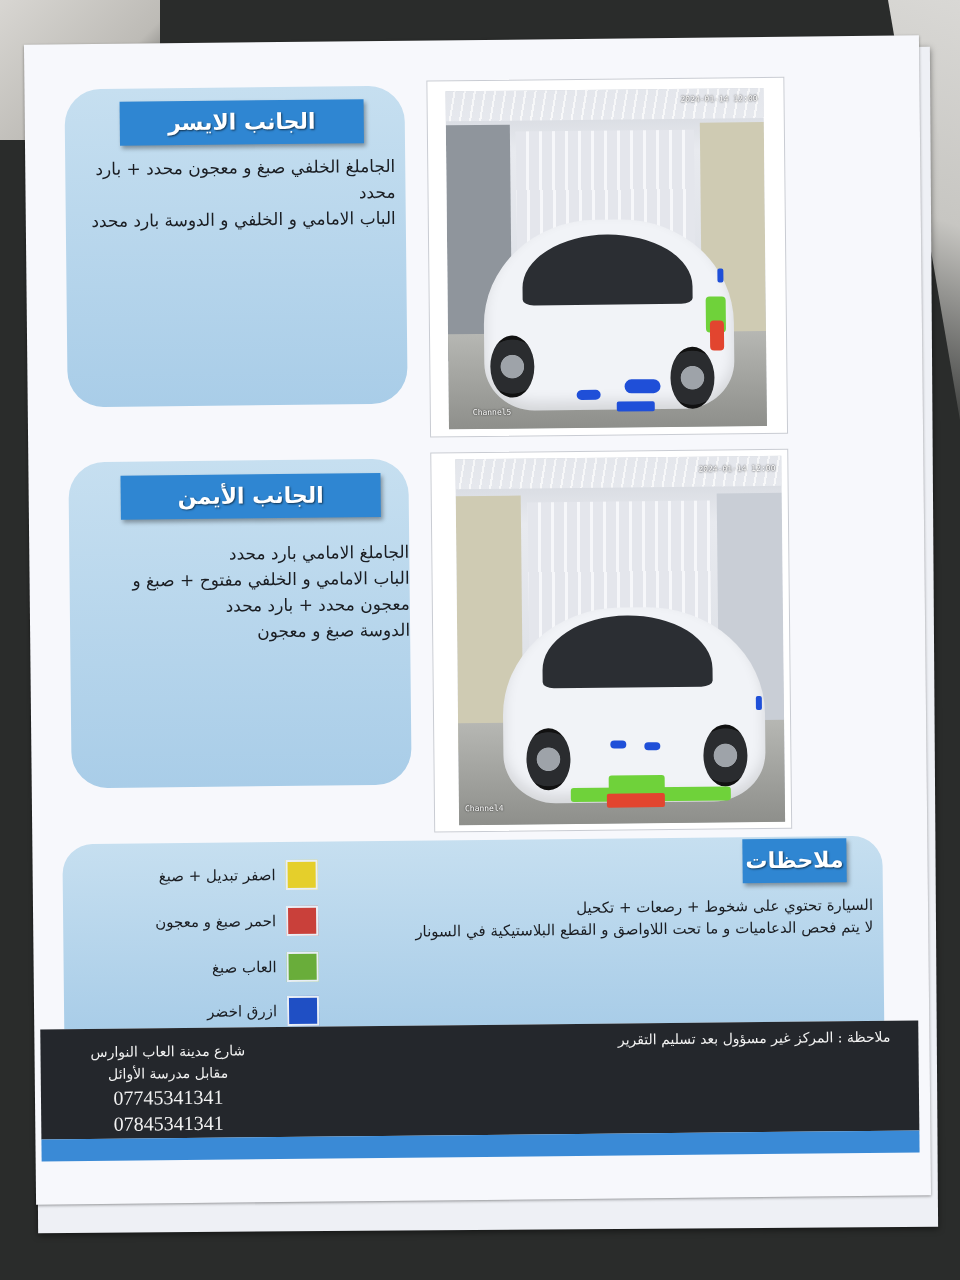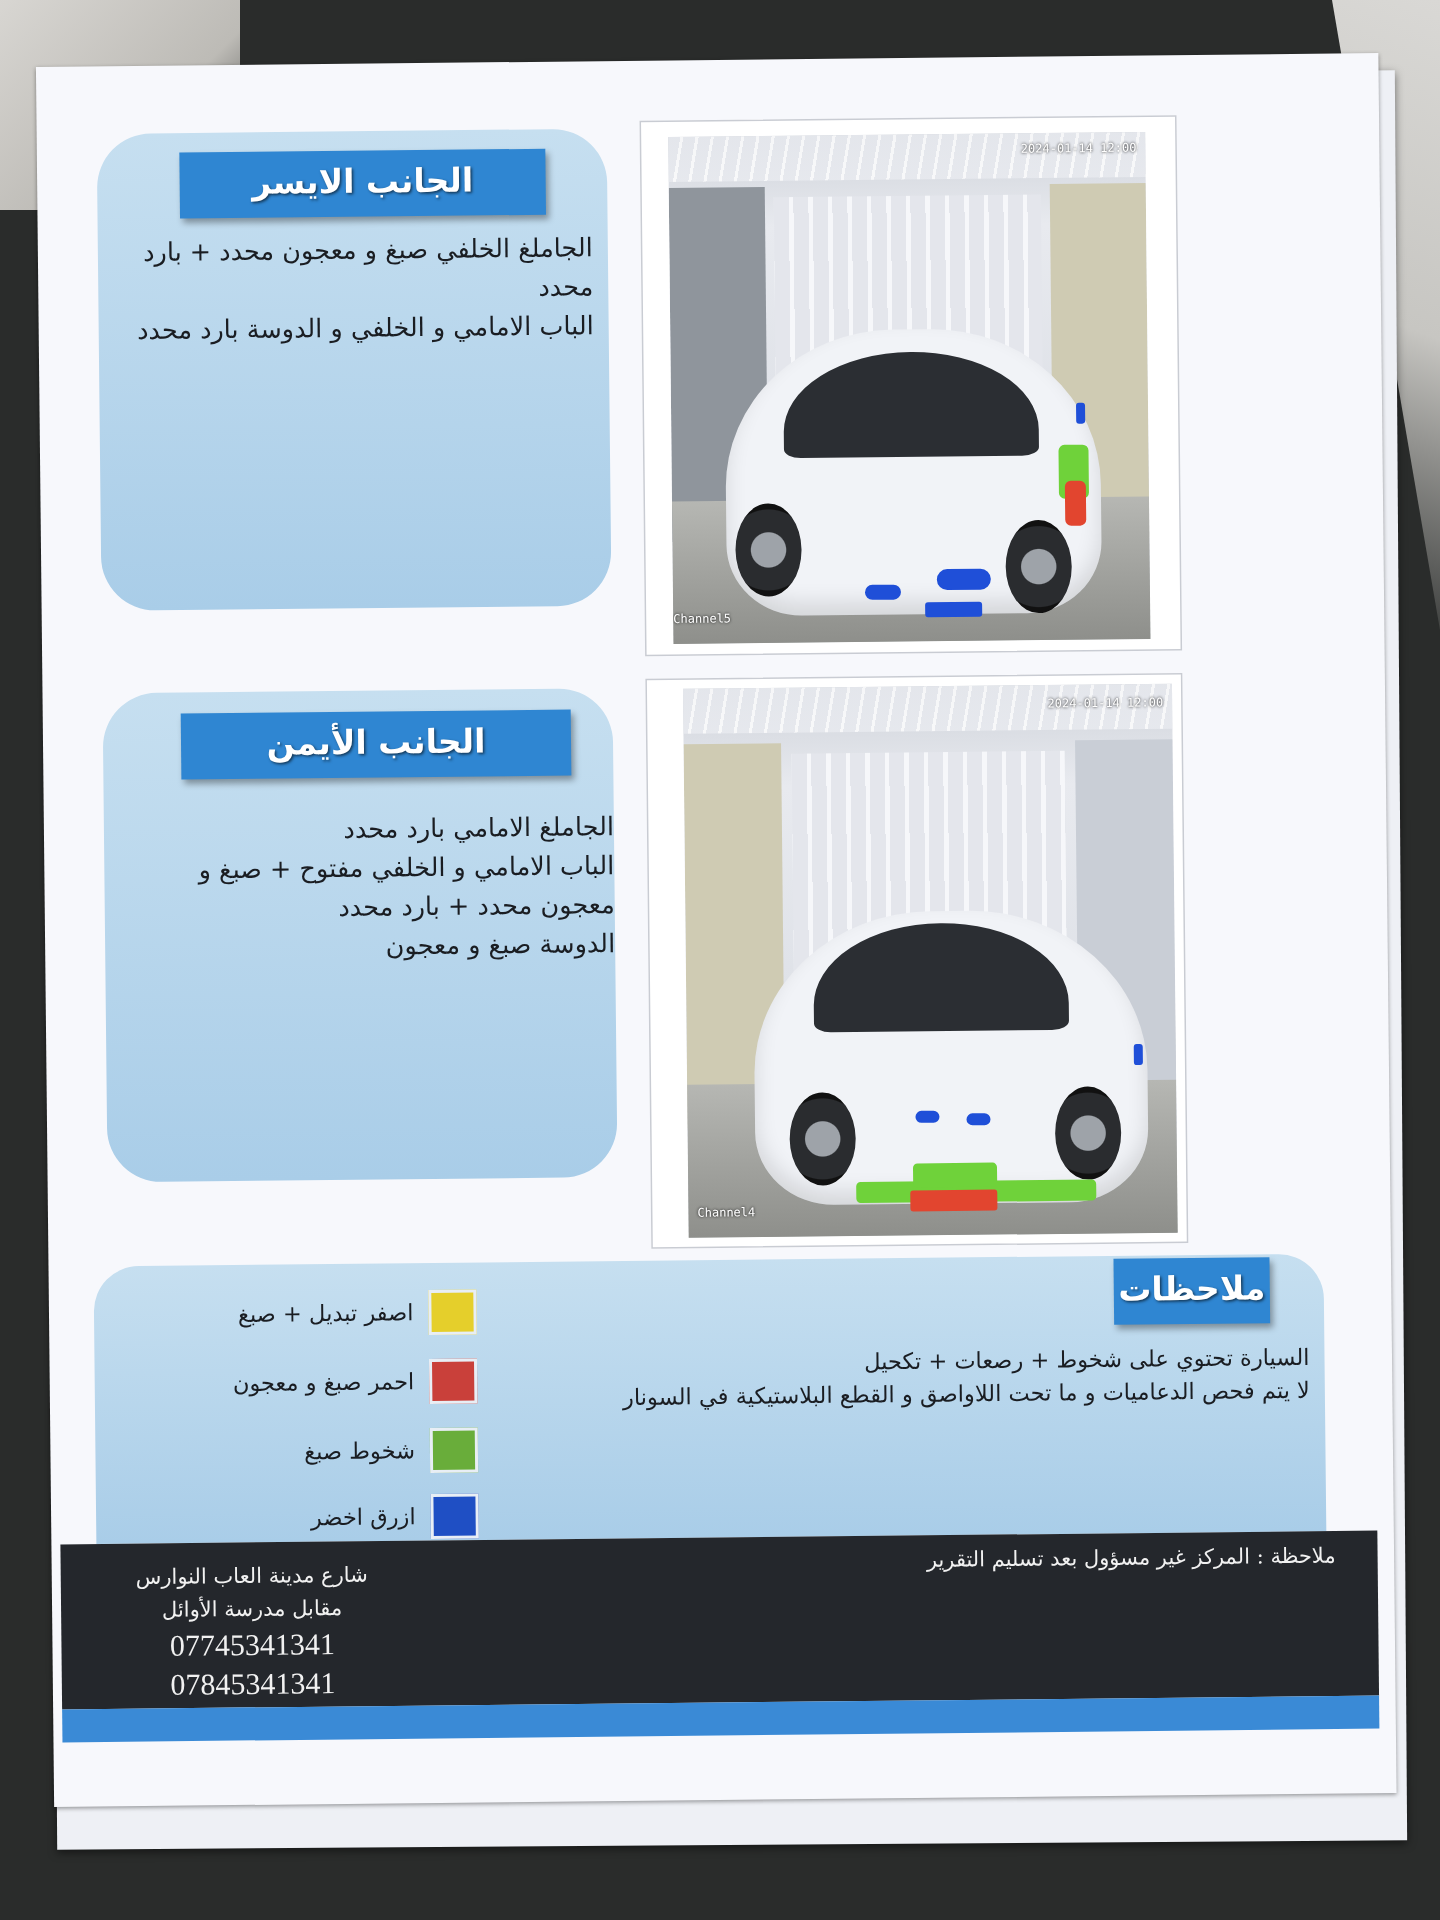--- a/index.html
+++ b/index.html
@@ -138,21 +138,21 @@
       <div class="car-window" style="left:75px; top:145px; width:170px; height:70px;"></div>
       <div class="wheel" style="left:42px; top:245px;"></div>
       <div class="wheel" style="left:222px; top:258px;"></div>
       <div class="mark" style="left:258px; top:208px; width:20px; height:36px; background:#6fd23a; border-radius:4px;"></div>
       <div class="mark" style="left:262px; top:232px; width:14px; height:30px; background:#e2452f; border-radius:4px;"></div>
       <div class="mark" style="left:270px; top:180px; width:6px; height:14px; background:#1f4fd8; border-radius:2px;"></div>
       <div class="mark" style="left:128px; top:300px; width:24px; height:10px; background:#1f4fd8;"></div>
       <div class="mark" style="left:176px; top:290px; width:36px; height:14px; background:#1f4fd8;"></div>
       <div class="mark" style="left:168px; top:312px; width:38px; height:10px; background:#1f4fd8; border-radius:2px;"></div>
       <div class="timestamp" style="right:6px; top:6px;">2024-01-14 12:00</div>
-      <div class="cam-label" style="left:0; bottom:12px;">Channel5</div>
+      <div class="cam-label" style="left:24px; bottom:12px;">Channel5</div>
     </div>
   </div>
 
   <div class="panel" style="left:40px; top:418px; width:340px; height:326px;"></div>
   <div class="panel-title" style="left:92px; top:432px; width:260px;">الجانب الأيمن</div>
   <div class="panel-text" style="left:50px; top:498px; width:330px;">
     <div>الجاملغ الامامي بارد محدد</div>
     <div>الباب الامامي و الخلفي مفتوح + صبغ و</div>
     <div>معجون محدد + بارد محدد</div>
     <div>الدوسة صبغ و معجون</div>
@@ -191,21 +191,21 @@
     <div class="legend-row" style="right:610px; top:818px;">
       <div class="swatch" style="background:#e5cf2b;"></div>
       <div class="legend-label">اصفر تبديل + صبغ</div>
     </div>
     <div class="legend-row" style="right:610px; top:864px;">
       <div class="swatch" style="background:#c9403a;"></div>
       <div class="legend-label">احمر صبغ و معجون</div>
     </div>
     <div class="legend-row" style="right:610px; top:910px;">
       <div class="swatch" style="background:#69ad3a;"></div>
-      <div class="legend-label">شخوط صبغ</div>
+      <div class="legend-label">العاب صبغ</div>
     </div>
     <div class="legend-row" style="right:610px; top:954px;">
       <div class="swatch" style="background:#1f4fc4;"></div>
       <div class="legend-label">ازرق اخضر</div>
     </div>
   </div>
 
   <div class="footer">
     <div class="footer-note">ملاحظة : المركز غير مسؤول بعد تسليم التقرير</div>
     <div class="footer-addr">

